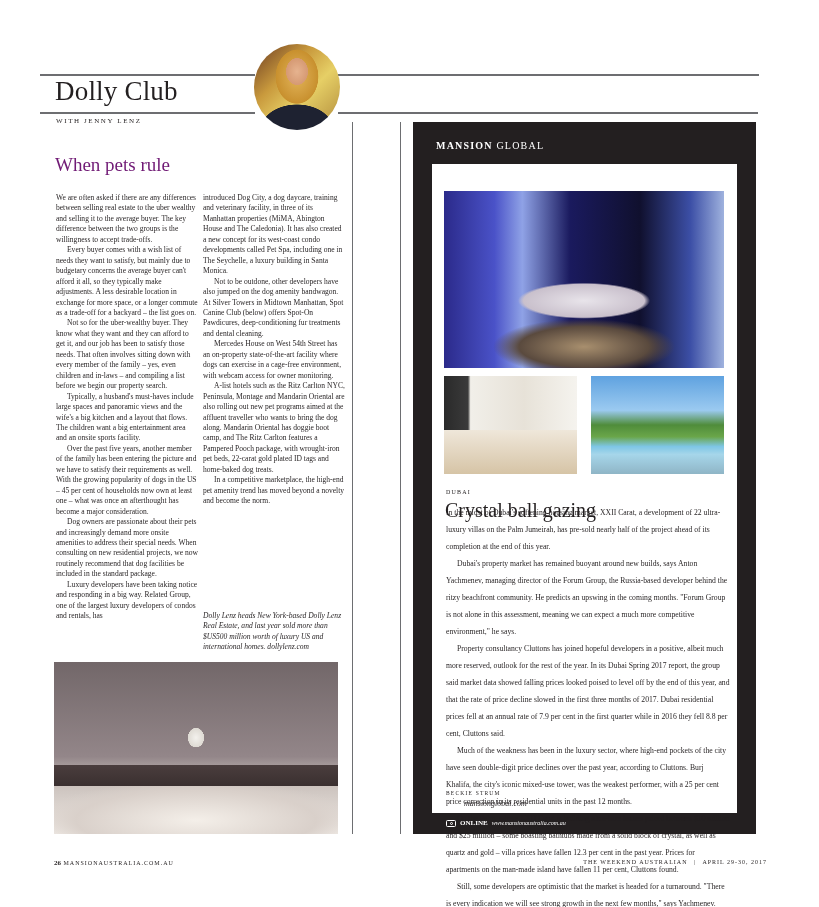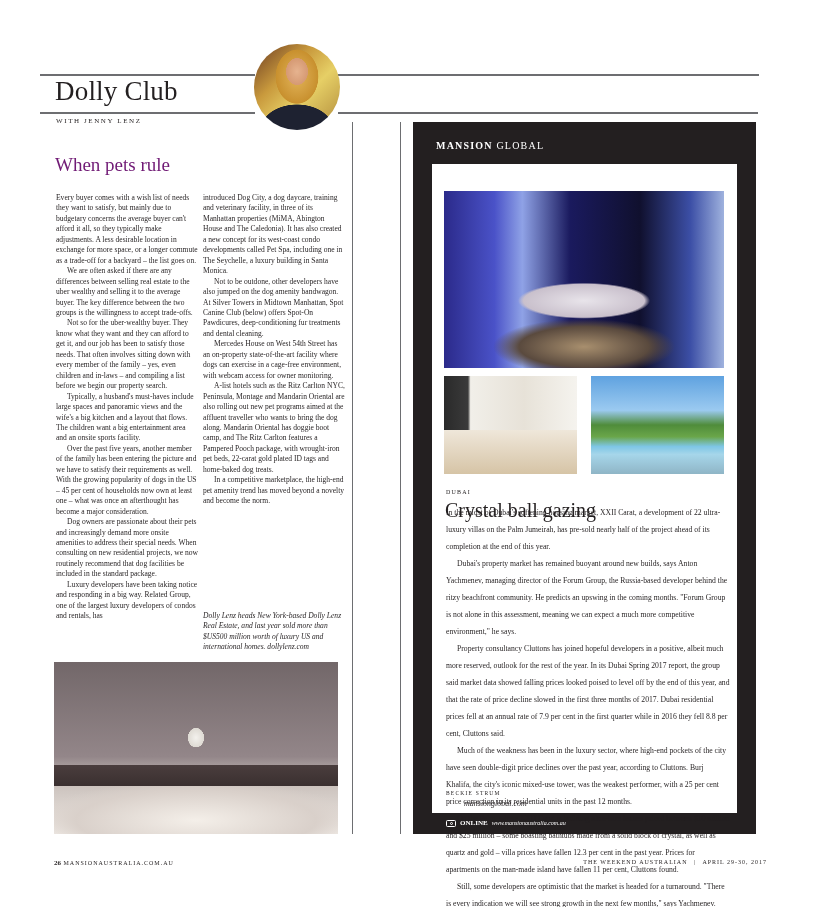--- a/index.html
+++ b/index.html
@@ -69,22 +69,22 @@
 <div class="rule" style="left:352px; top:122px; width:1px; height:712px;"></div>
 <div class="rule" style="left:400px; top:122px; width:1px; height:712px;"></div>
 
 <div class="abs byline-name" style="left:55px; top:76px;">Dolly Club</div>
 <div class="abs byline-sub" style="left:56px; top:117px;">WITH JENNY LENZ</div>
 <div class="avatar"></div>
 
 <div class="abs headline-left" style="left:55px; top:154px;">When pets rule</div>
 
 <div class="col" style="left:56px; top:193px; width:142px;">
+  <p>We are often asked if there are any differences between selling real estate to the uber wealthy and selling it to the average buyer. The key difference between the two groups is the willingness to accept trade-offs.</p>
   <p>Every buyer comes with a wish list of needs they want to satisfy, but mainly due to budgetary concerns the average buyer can't afford it all, so they typically make adjustments. A less desirable location in exchange for more space, or a longer commute as a trade-off for a backyard – the list goes on.</p>
-  <p>We are often asked if there are any differences between selling real estate to the uber wealthy and selling it to the average buyer. The key difference between the two groups is the willingness to accept trade-offs.</p>
   <p>Not so for the uber-wealthy buyer. They know what they want and they can afford to get it, and our job has been to satisfy those needs. That often involves sitting down with every member of the family – yes, even children and in-laws – and compiling a list before we begin our property search.</p>
   <p>Typically, a husband's must-haves include large spaces and panoramic views and the wife's a big kitchen and a layout that flows. The children want a big entertainment area and an onsite sports facility.</p>
   <p>Over the past five years, another member of the family has been entering the picture and we have to satisfy their requirements as well. With the growing popularity of dogs in the US – 45 per cent of households now own at least one – what was once an afterthought has become a major consideration.</p>
   <p>Dog owners are passionate about their pets and increasingly demand more onsite amenities to address their special needs. When consulting on new residential projects, we now routinely recommend that dog facilities be included in the standard package.</p>
   <p>Luxury developers have been taking notice and responding in a big way. Related Group, one of the largest luxury developers of condos and rentals, has</p>
 </div>
 
 <div class="col" style="left:203px; top:193px; width:142px;">
   <p>introduced Dog City, a dog daycare, training and veterinary facility, in three of its Manhattan properties (MiMA, Abington House and The Caledonia). It has also created a new concept for its west-coast condo developments called Pet Spa, including one in The Seychelle, a luxury building in Santa Monica.</p>
   <p>Not to be outdone, other developers have also jumped on the dog amenity bandwagon. At Silver Towers in Midtown Manhattan, Spot Canine Club (below) offers Spot-On Pawdicures, deep-conditioning fur treatments and dental cleaning.</p>

